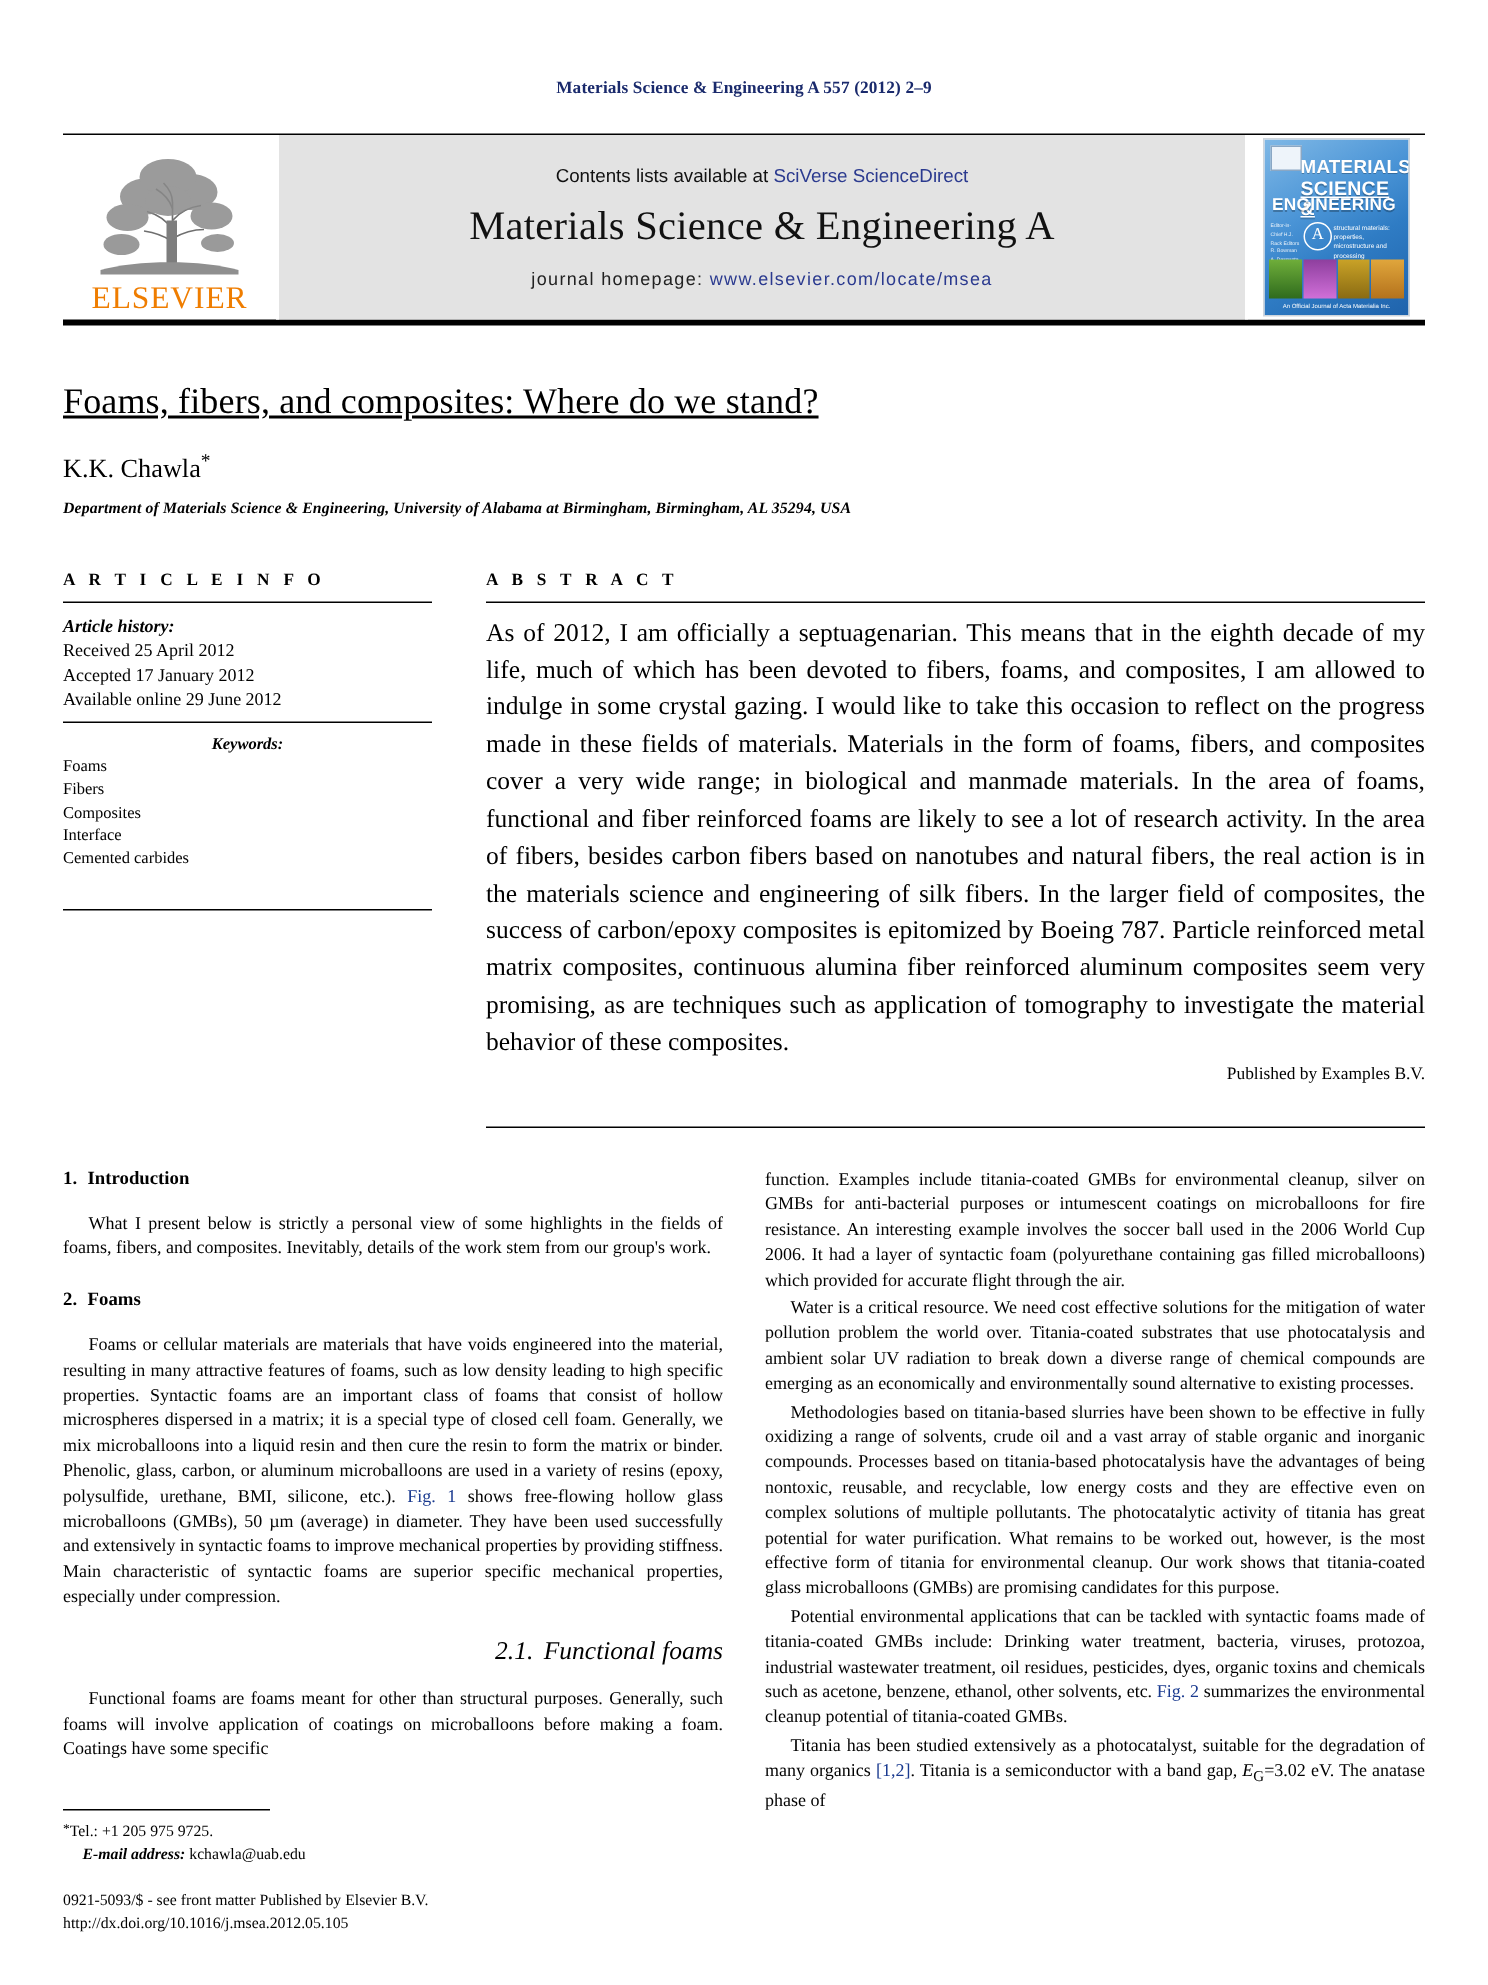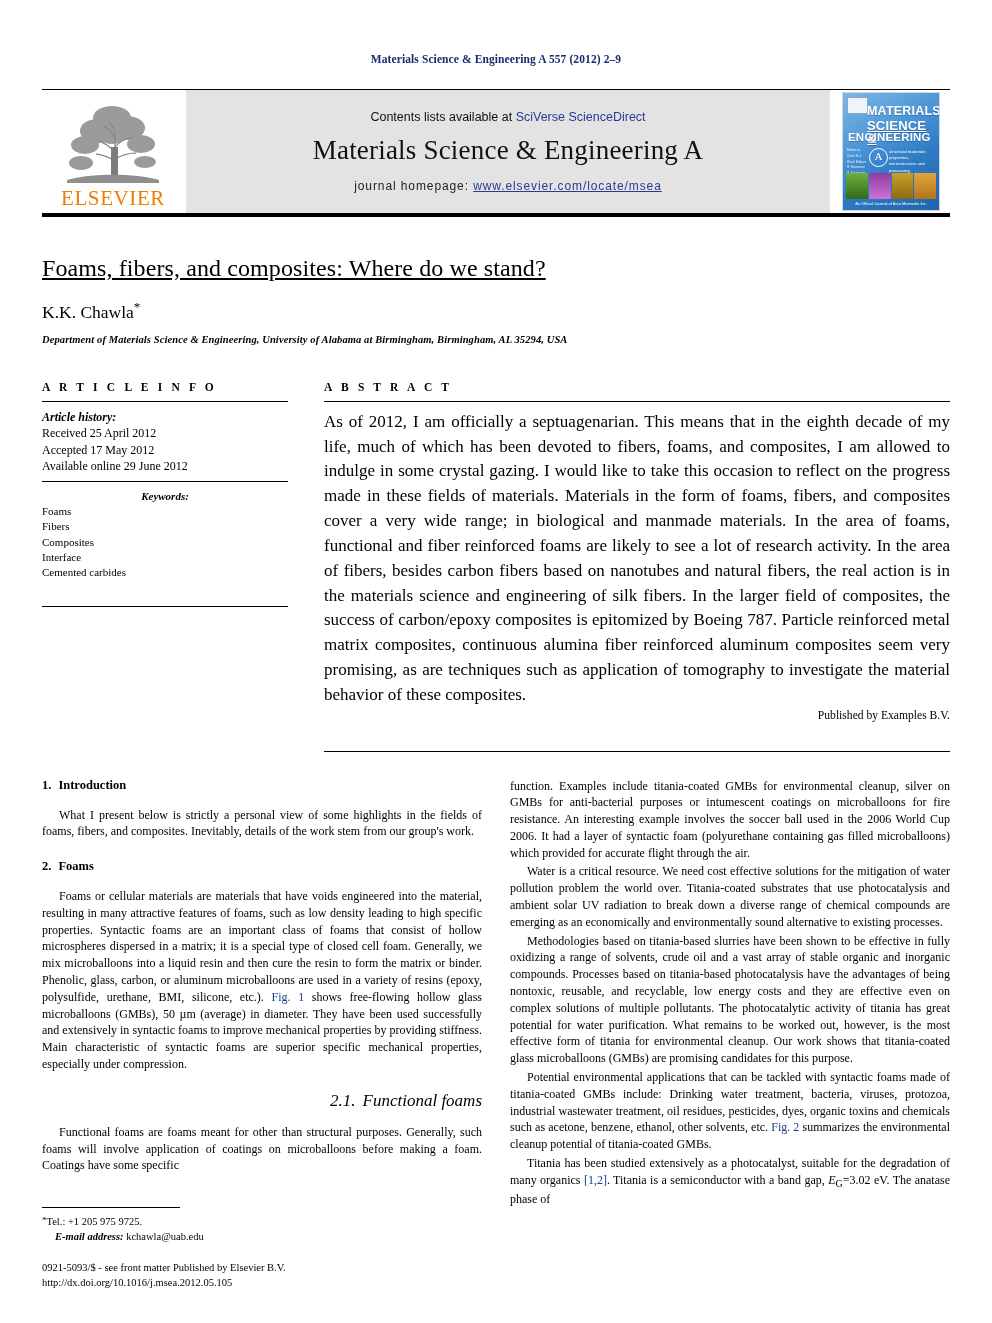--- a/index.html
+++ b/index.html
@@ -91,21 +91,21 @@
     color: #111;
     letter-spacing: .2px;
   }
   .homepage-line {
     font-family: "Liberation Sans", sans-serif;
     font-size: 12px;
     color: #222;
     margin-top: 13px;
     letter-spacing: .9px;
   }
-  .homepage-line .url { color: #2b3a8f; text-decoration: underline; }
+  .homepage-line .url { color: #2b3a8f; }
   .cover-thumb {
     width: 118px;
     flex: 0 0 118px;
     position: relative;
     background: #ffffff;
     display: flex;
     align-items: center;
     justify-content: center;
   }
   .cover-inner {
@@ -358,21 +358,21 @@
     <div class="affiliation">Department of Materials Science &amp; Engineering, University of Alabama at Birmingham, Birmingham, AL 35294, USA</div>
   </div>
 
   <div class="info-abstract">
     <div class="col-info">
       <div class="sec-head">A R T I C L E   I N F O</div>
       <div class="rule-thin"></div>
       <div class="history">
         <div class="lbl">Article history:</div>
         <div>Received 25 April 2012</div>
-        <div>Accepted 17 May 2012</div>
+        <div>Accepted 17 January 2012</div>
         <div>Available online 29 June 2012</div>
       </div>
       <div class="rule-between"></div>
       <div class="keywords">
         <div class="lbl">Keywords:</div>
         <div>Foams</div>
         <div>Fibers</div>
         <div>Composites</div>
         <div>Interface</div>
         <div>Cemented carbides</div>

